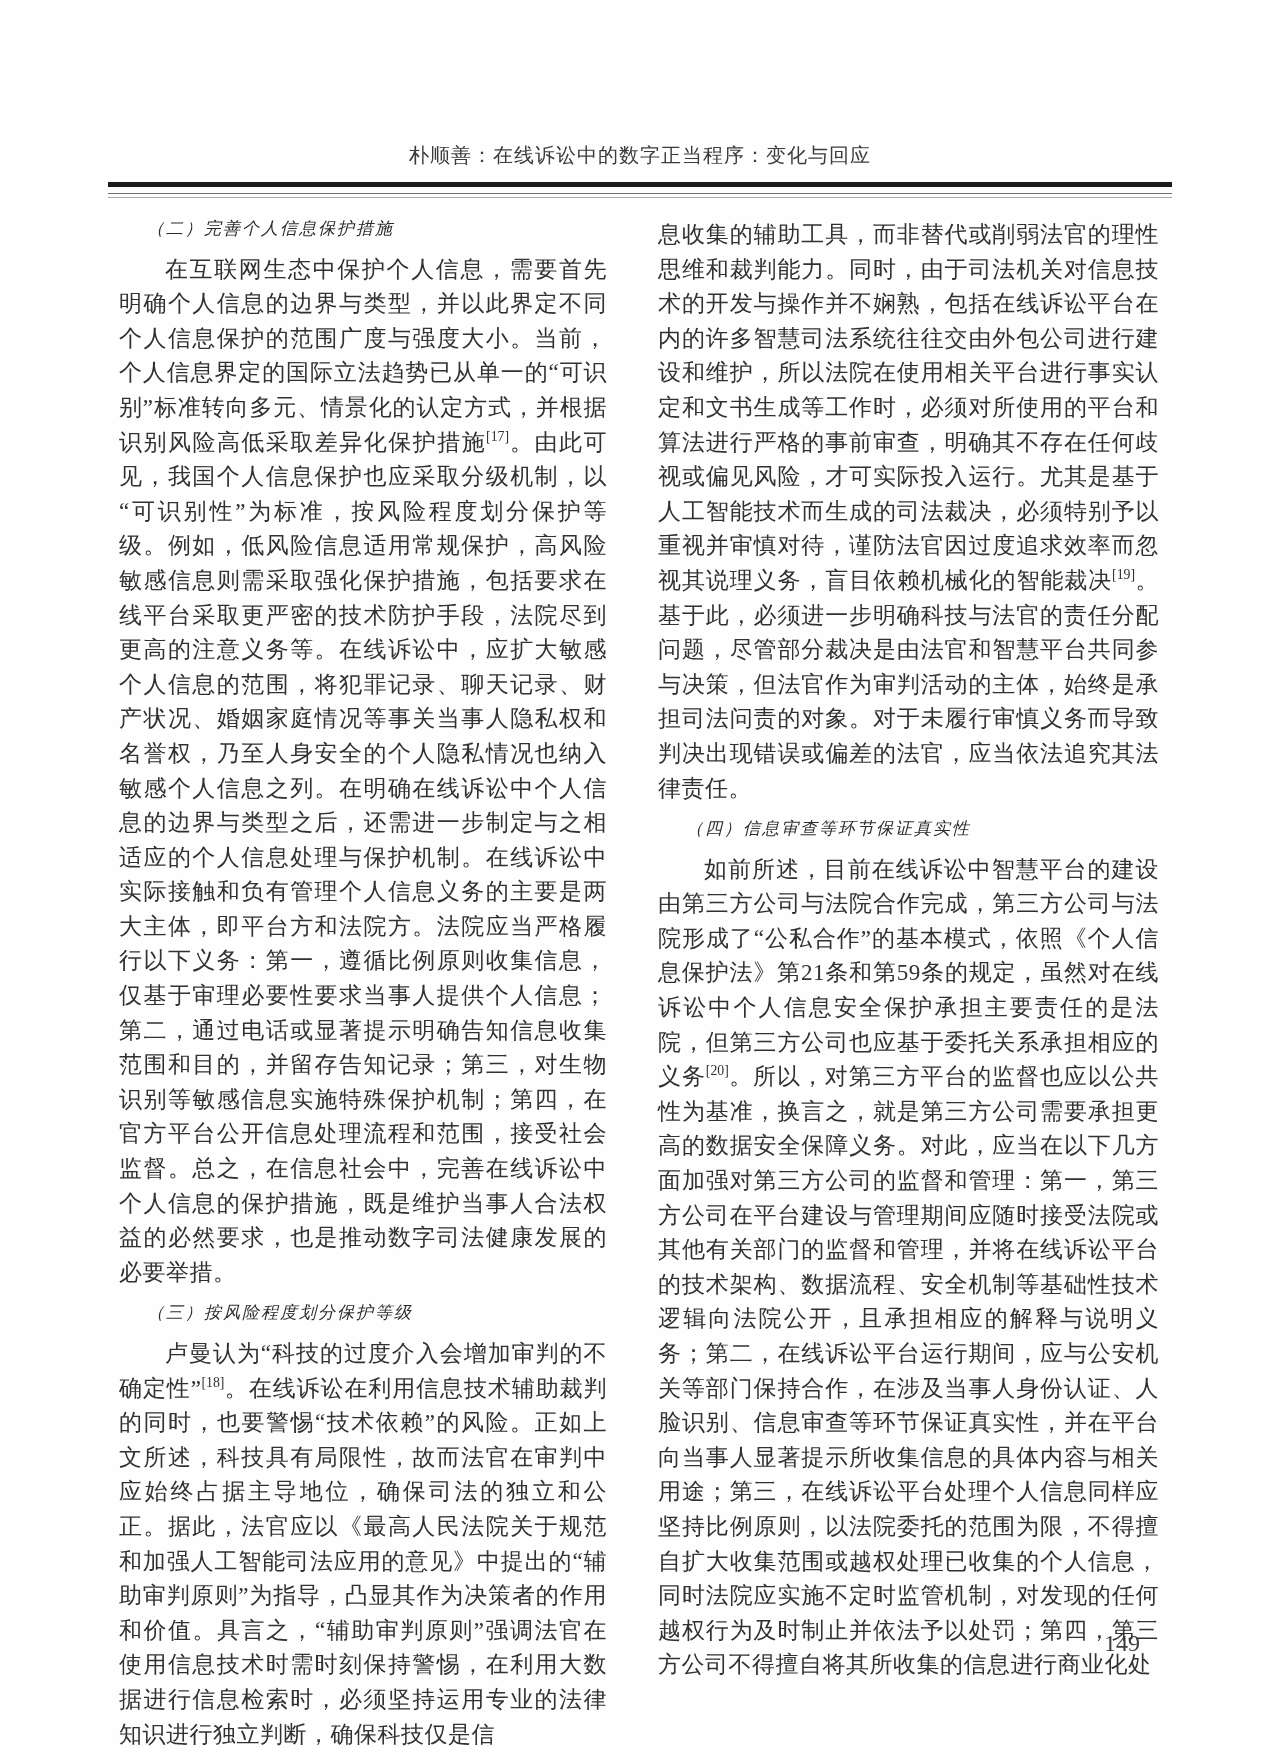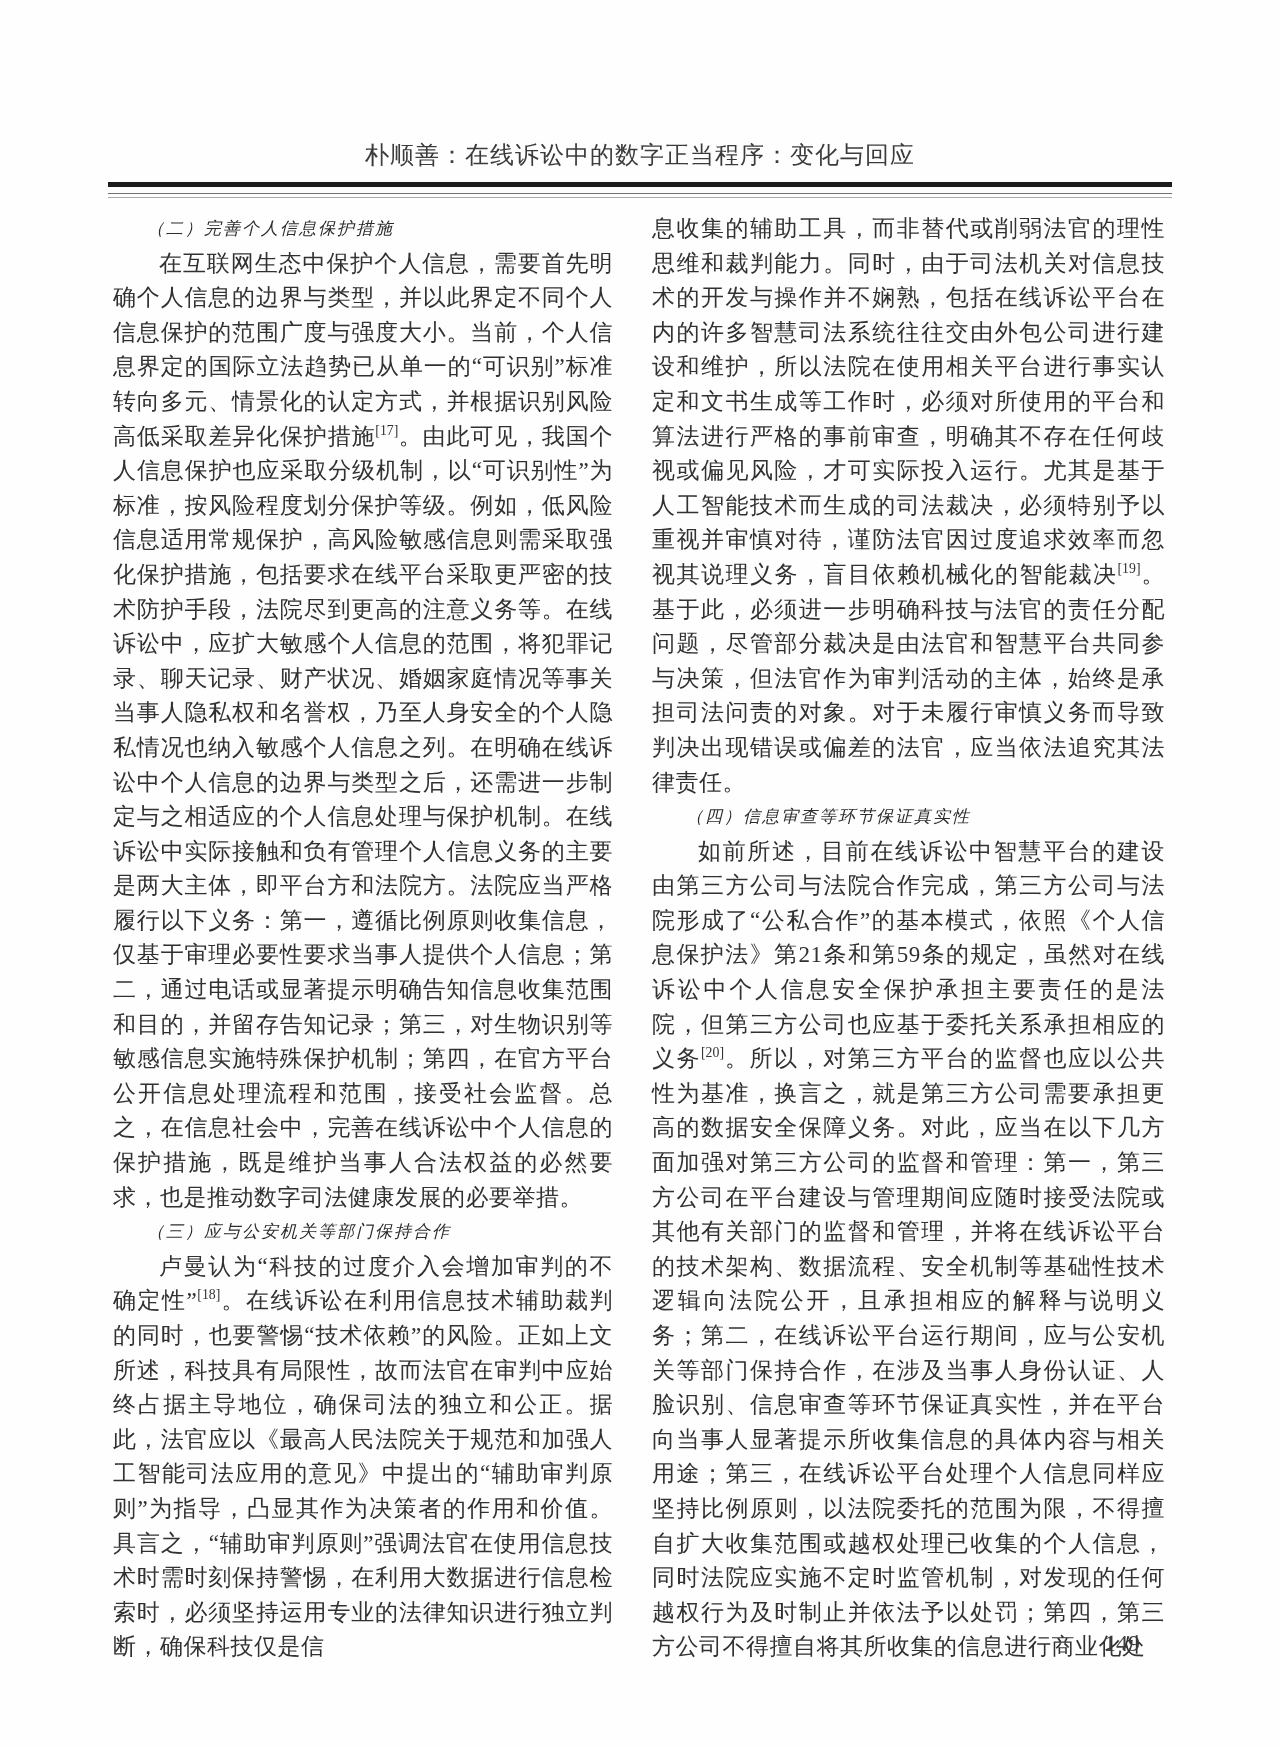--- a/index.html
+++ b/index.html
@@ -7,37 +7,37 @@
     width:1280px;height:1748px;
     background:#fefefe;
     font-family:"Liberation Serif","DejaVu Serif",serif;
     color:#303030;
     position:relative;
     overflow:hidden;
   }
   .running-title{
     padding-top:142px;
     text-align:center;
-    font-size:24px;
+    font-size:20px;
     line-height:26px;
     color:#3b3b3b;
     letter-spacing:1px;
   }
   .header-rules{margin:14px 108px 0 108px;}
   .rule-thick{height:5px;background:#1c1c1c;}
   .rule-thin{margin-top:6px;height:3px;border-top:1px solid #6f6f6f;border-bottom:1px solid #a9a9a9;}
   .columns{
     margin:14px 115px 0 113px;
     display:flex;
     justify-content:space-between;
   }
   .col{width:500px;}
   .col.right{width:513px;}
   .para{
-    margin:0;
+    margin:6px;
     font-size:23px;
     line-height:34.6px;
     text-align:justify;
     text-indent:2em;
     letter-spacing:0.5px;
     color:#313131;
   }
   .para.noindent{text-indent:0;}
   .heading{
     font-size:17px;
@@ -65,21 +65,21 @@
 
 <div class="header-rules">
   <div class="rule-thick"></div>
   <div class="rule-thin"></div>
 </div>
 
 <div class="columns">
   <div class="col left">
       <div class="heading">（二）完善个人信息保护措施</div>
       <p class="para">在互联网生态中保护个人信息，需要首先明确个人信息的边界与类型，并以此界定不同个人信息保护的范围广度与强度大小。当前，个人信息界定的国际立法趋势已从单一的“可识别”标准转向多元、情景化的认定方式，并根据识别风险高低采取差异化保护措施<sup>[17]</sup>。由此可见，我国个人信息保护也应采取分级机制，以“可识别性”为标准，按风险程度划分保护等级。例如，低风险信息适用常规保护，高风险敏感信息则需采取强化保护措施，包括要求在线平台采取更严密的技术防护手段，法院尽到更高的注意义务等。在线诉讼中，应扩大敏感个人信息的范围，将犯罪记录、聊天记录、财产状况、婚姻家庭情况等事关当事人隐私权和名誉权，乃至人身安全的个人隐私情况也纳入敏感个人信息之列。在明确在线诉讼中个人信息的边界与类型之后，还需进一步制定与之相适应的个人信息处理与保护机制。在线诉讼中实际接触和负有管理个人信息义务的主要是两大主体，即平台方和法院方。法院应当严格履行以下义务：第一，遵循比例原则收集信息，仅基于审理必要性要求当事人提供个人信息；第二，通过电话或显著提示明确告知信息收集范围和目的，并留存告知记录；第三，对生物识别等敏感信息实施特殊保护机制；第四，在官方平台公开信息处理流程和范围，接受社会监督。总之，在信息社会中，完善在线诉讼中个人信息的保护措施，既是维护当事人合法权益的必然要求，也是推动数字司法健康发展的必要举措。</p>
-      <div class="heading">（三）应与公安机关等部门保持合作</div>
+      <div class="heading">（三）按风险程度划分保护等级</div>
       <p class="para">卢曼认为“科技的过度介入会增加审判的不确定性”<sup>[18]</sup>。在线诉讼在利用信息技术辅助裁判的同时，也要警惕“技术依赖”的风险。正如上文所述，科技具有局限性，故而法官在审判中应始终占据主导地位，确保司法的独立和公正。据此，法官应以《最高人民法院关于规范和加强人工智能司法应用的意见》中提出的“辅助审判原则”为指导，凸显其作为决策者的作用和价值。具言之，“辅助审判原则”强调法官在使用信息技术时需时刻保持警惕，在利用大数据进行信息检索时，必须坚持运用专业的法律知识进行独立判断，确保科技仅是信</p>
     </div>
   <div class="col right">
       <p class="para noindent">息收集的辅助工具，而非替代或削弱法官的理性思维和裁判能力。同时，由于司法机关对信息技术的开发与操作并不娴熟，包括在线诉讼平台在内的许多智慧司法系统往往交由外包公司进行建设和维护，所以法院在使用相关平台进行事实认定和文书生成等工作时，必须对所使用的平台和算法进行严格的事前审查，明确其不存在任何歧视或偏见风险，才可实际投入运行。尤其是基于人工智能技术而生成的司法裁决，必须特别予以重视并审慎对待，谨防法官因过度追求效率而忽视其说理义务，盲目依赖机械化的智能裁决<sup>[19]</sup>。基于此，必须进一步明确科技与法官的责任分配问题，尽管部分裁决是由法官和智慧平台共同参与决策，但法官作为审判活动的主体，始终是承担司法问责的对象。对于未履行审慎义务而导致判决出现错误或偏差的法官，应当依法追究其法律责任。</p>
       <div class="heading">（四）信息审查等环节保证真实性</div>
       <p class="para">如前所述，目前在线诉讼中智慧平台的建设由第三方公司与法院合作完成，第三方公司与法院形成了“公私合作”的基本模式，依照《个人信息保护法》第21条和第59条的规定，虽然对在线诉讼中个人信息安全保护承担主要责任的是法院，但第三方公司也应基于委托关系承担相应的义务<sup>[20]</sup>。所以，对第三方平台的监督也应以公共性为基准，换言之，就是第三方公司需要承担更高的数据安全保障义务。对此，应当在以下几方面加强对第三方公司的监督和管理：第一，第三方公司在平台建设与管理期间应随时接受法院或其他有关部门的监督和管理，并将在线诉讼平台的技术架构、数据流程、安全机制等基础性技术逻辑向法院公开，且承担相应的解释与说明义务；第二，在线诉讼平台运行期间，应与公安机关等部门保持合作，在涉及当事人身份认证、人脸识别、信息审查等环节保证真实性，并在平台向当事人显著提示所收集信息的具体内容与相关用途；第三，在线诉讼平台处理个人信息同样应坚持比例原则，以法院委托的范围为限，不得擅自扩大收集范围或越权处理已收集的个人信息，同时法院应实施不定时监管机制，对发现的任何越权行为及时制止并依法予以处罚；第四，第三方公司不得擅自将其所收集的信息进行商业化处</p>
     </div>
 </div>
 
 <div class="page-number">149</div>

